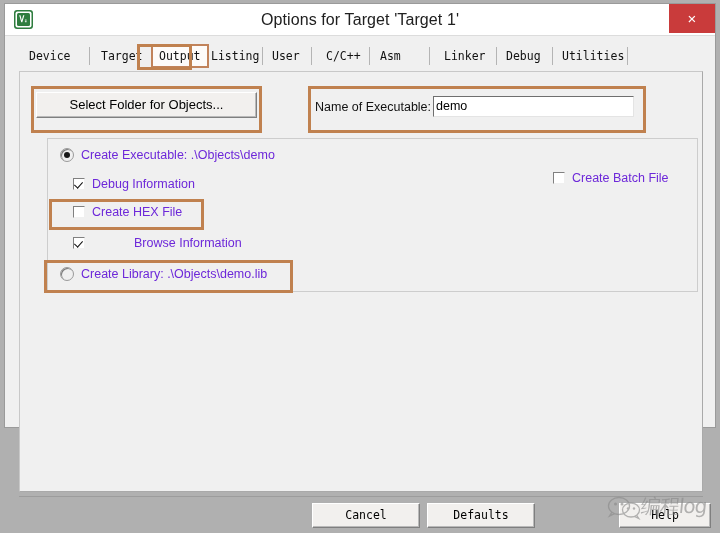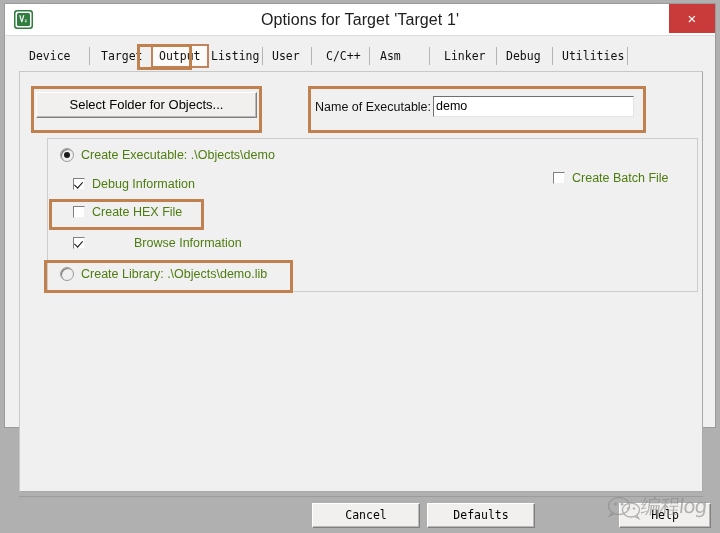--- a/index.html
+++ b/index.html
@@ -198,21 +198,21 @@
     height: 154px;
     border: 1px solid #cdcdcd;
     background: transparent;
     box-sizing: border-box;
   }
 
   .opt-row {
     position: absolute;
     font-family: "Liberation Sans", sans-serif;
     font-size: 12.5px;
-    color: #4d7c0f;
+    color: #6d28d9;
     white-space: nowrap;
     cursor: pointer;
     display: flex;
     align-items: center;
   }
 
   
   .radio {
     width: 12px; height: 12px;
     border-radius: 50%;

